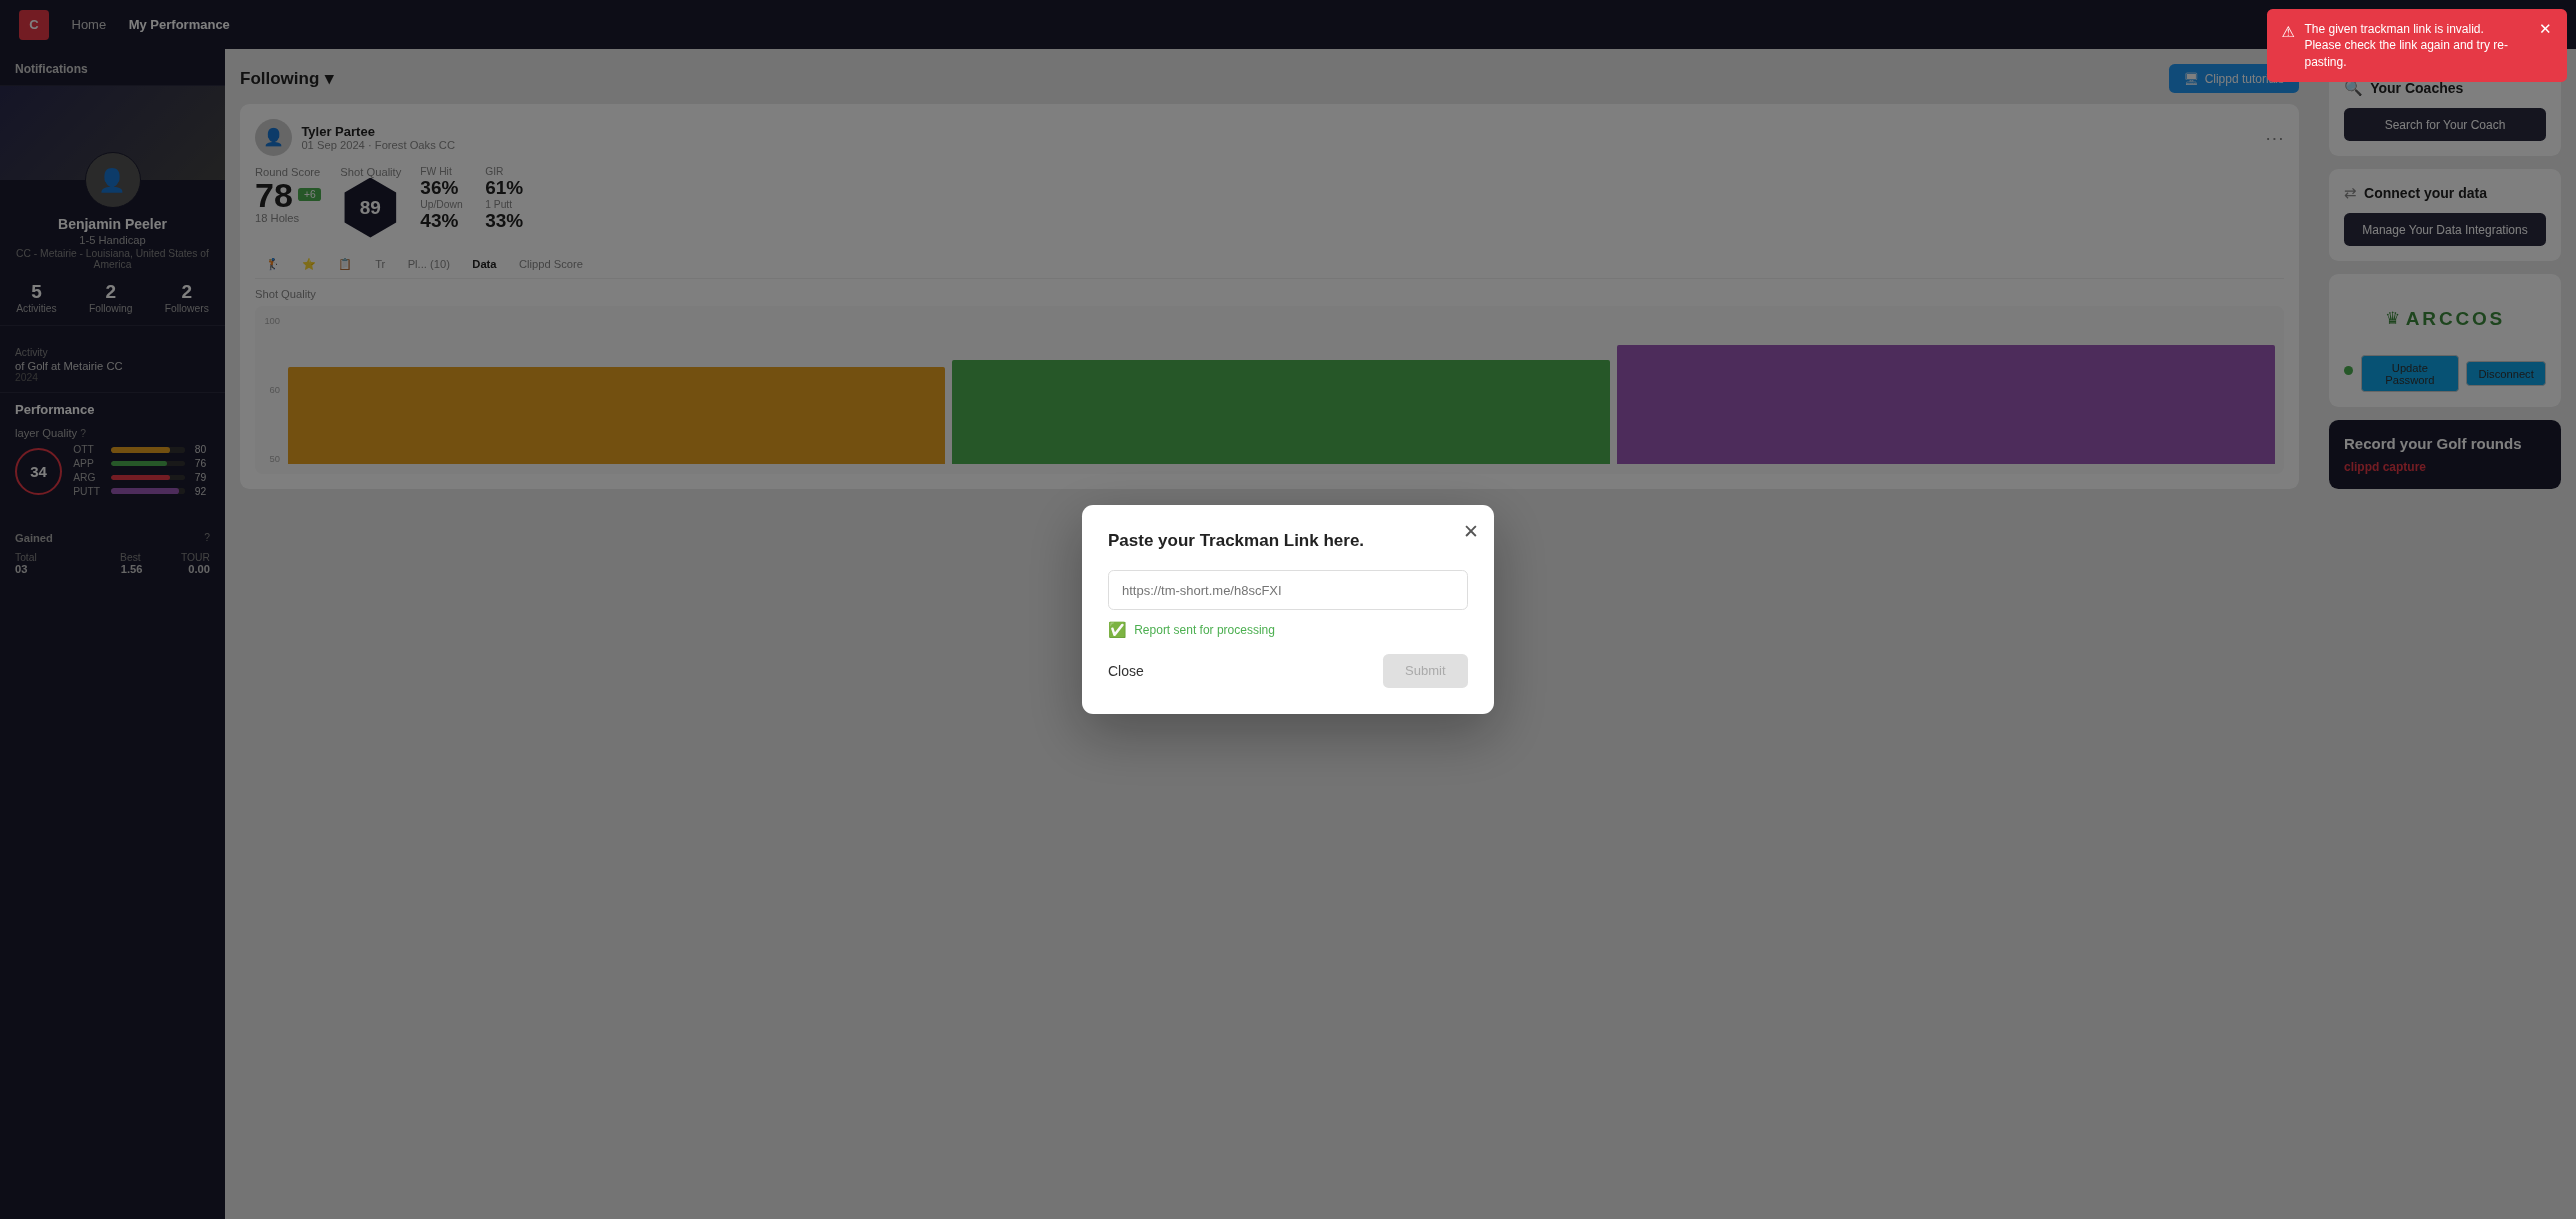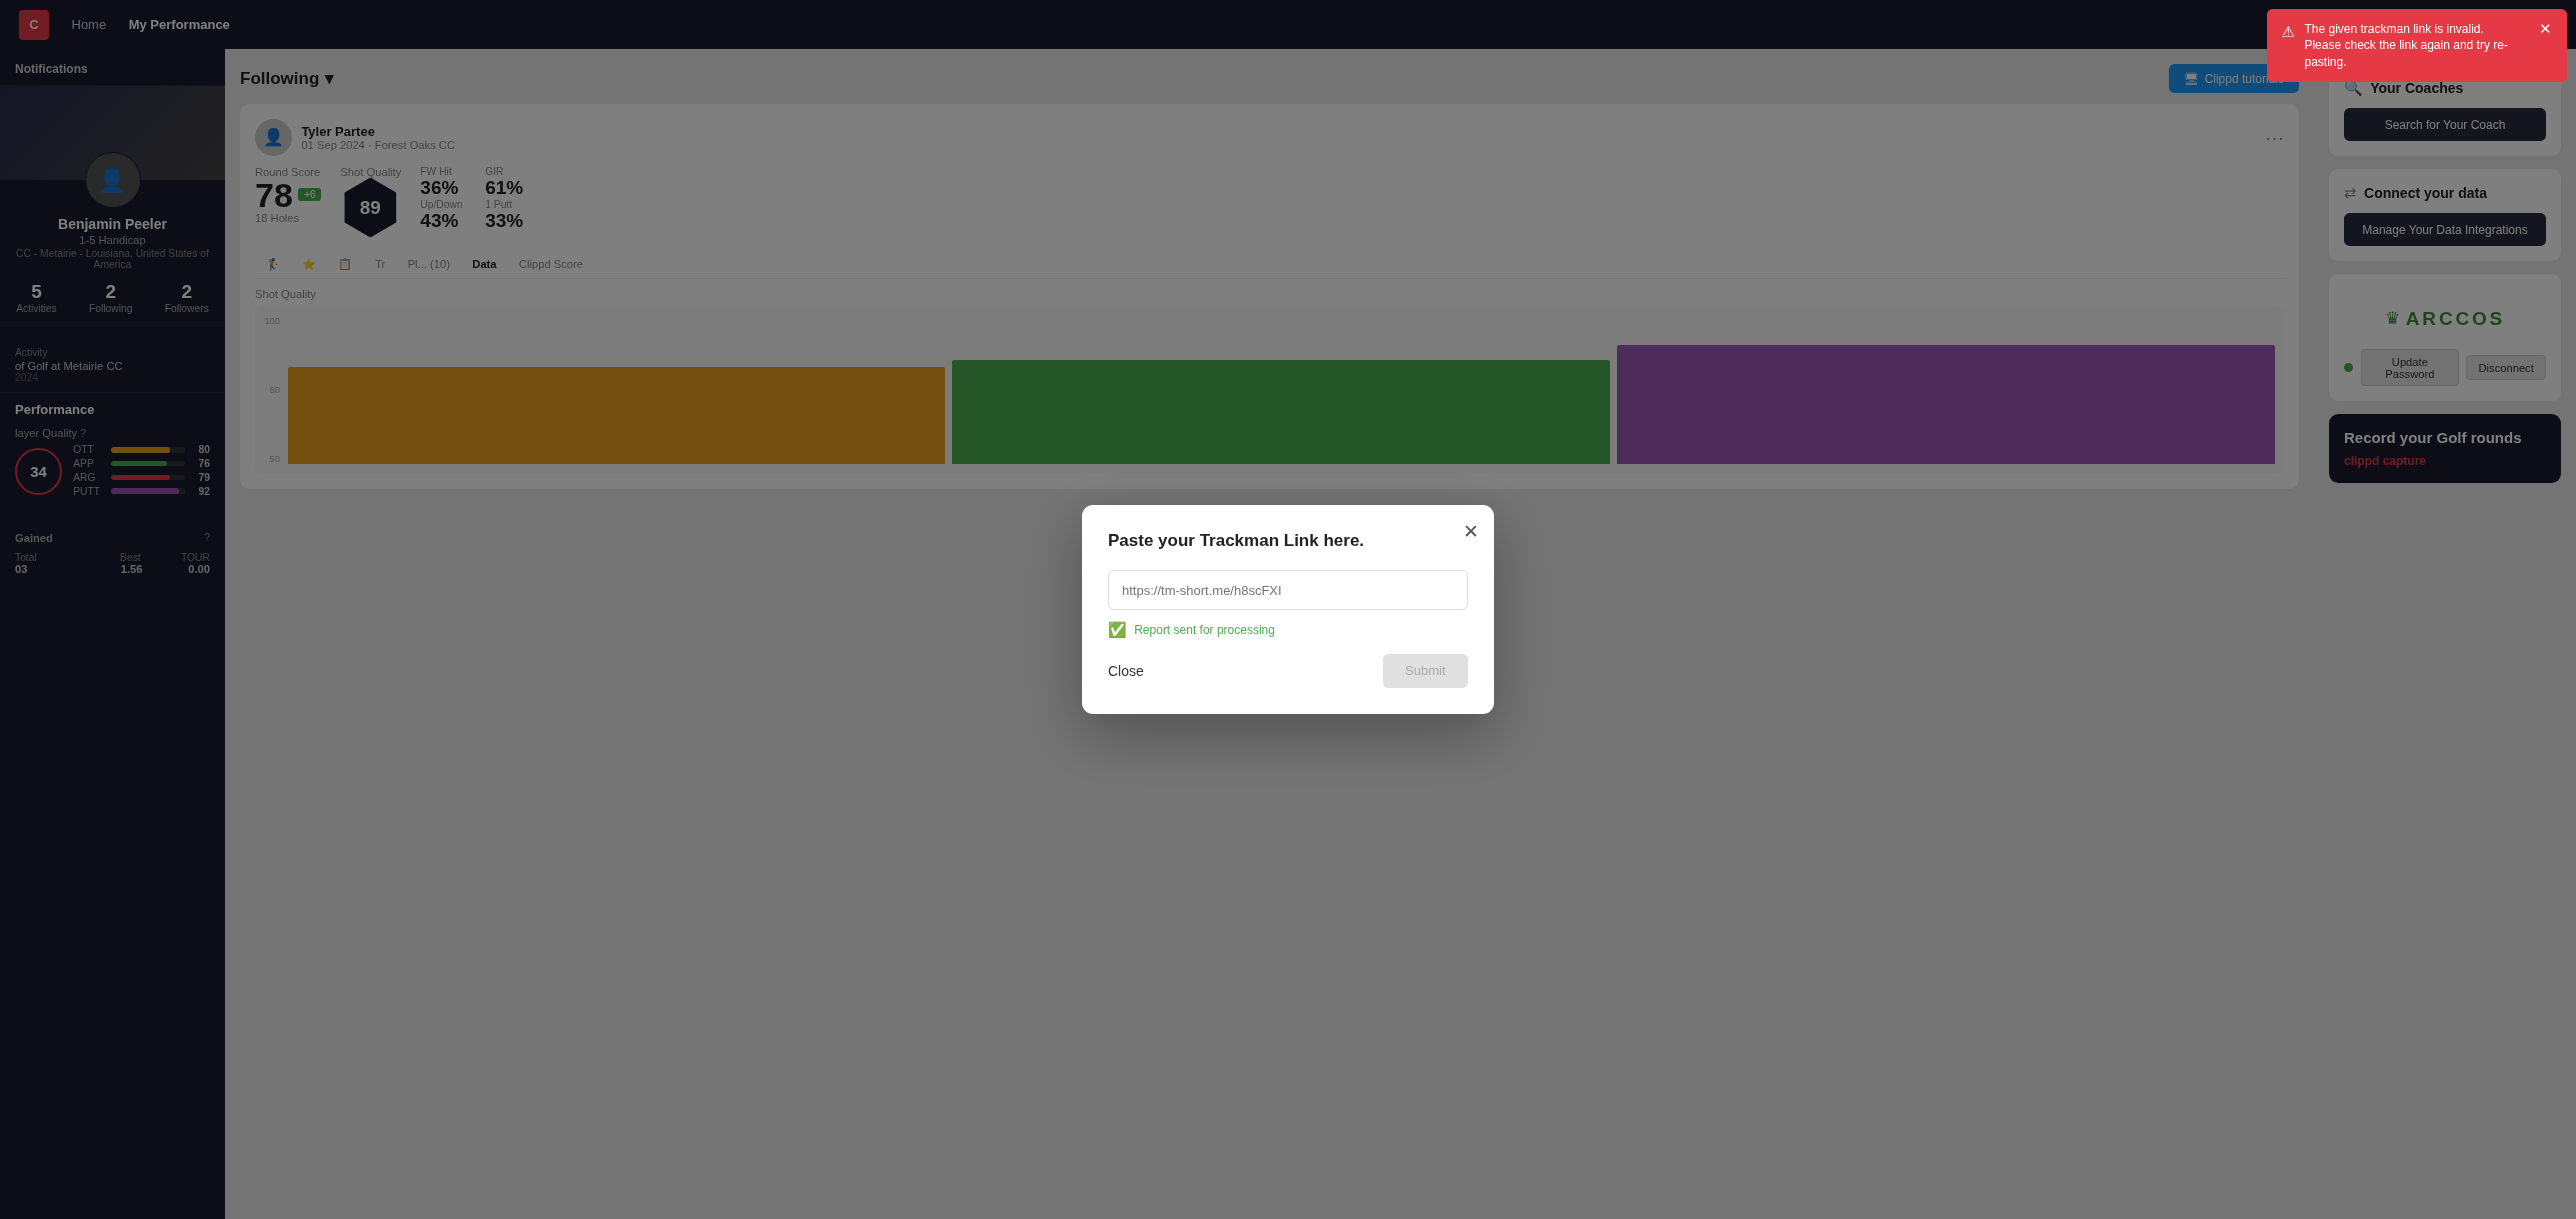--- a/index.html
+++ b/index.html
@@ -68,21 +68,21 @@
     .perf-row { display: flex; align-items: center; margin-bottom: 7.5px; }
     .bar-list { flex: 1; }
     .bar-item { display: flex; align-items: center; margin-bottom: 2.8px; font-size: 10.3px; color: #aaa; }
     .bar-label { width: 32px; }
     .bar-track { flex: 1; height: 5.6px; background: #333; border-radius: 2.8px; margin: 0 5.6px; overflow: hidden; }
     .bar-fill { height: 100%; border-radius: 2.8px; }
     .bar-ott { background: #e6a020; }
     .bar-app { background: #4caf50; }
     .bar-arg { background: #e63946; }
     .bar-putt { background: #9b59b6; }
-    .bar-value { width: 19px; text-align: right; font-size: 10.3px; color: #ccc; font-weight: bold; }
+    .bar-value { width: 19px; text-align: center; font-size: 10.3px; color: #ccc; }
 
     
     .gained-section { padding: 0 15px 9.4px; }
     .gained-header { display: flex; justify-content: space-between; margin-bottom: 7.5px; margin-top: 16px; }
     .gained-title { font-size: 11.2px; color: #aaa; font-weight: 600; }
     .gained-cols { display: flex; gap: 13px; font-size: 10.3px; color: #888; margin-bottom: 0; }
     .gained-col { flex: 1; text-align: right; }
     .gained-col:first-child { text-align: left; }
     .gained-row-data { display: flex; gap: 7.5px; font-size: 11.2px; color: #ccc; }
     .gained-val { flex: 1; text-align: right; font-weight: 600; }
@@ -145,21 +145,21 @@
     .right-card-icon { font-size: 15px; color: #888; }
     .search-coach-btn { width: 100%; background: #2a2a3e; color: #fff; border: none; border-radius: 5.6px; padding: 9.4px; font-size: 12px; cursor: pointer; }
     .connect-data-btn { width: 100%; background: #2a2a3e; color: #fff; border: none; border-radius: 5.6px; padding: 9.4px; font-size: 12px; cursor: pointer; }
 
     
     .arccos-logo { display: flex; align-items: center; justify-content: center; padding: 19px; }
     .arccos-text { font-size: 19px; font-weight: 700; color: #3d8b3d; letter-spacing: 2.8px; }
     .arccos-crown { font-size: 17px; color: #3d8b3d; margin-right: 5.6px; }
     .arccos-actions { display: flex; gap: 7.5px; align-items: center; }
     .arccos-status { width: 9.4px; height: 9.4px; border-radius: 50%; background: #4caf50; flex-shrink: 0; }
-    .arccos-btn { padding: 5.6px 11.2px; font-size: 11.2px; border-radius: 3.7px; cursor: pointer; border: 0.9px solid #ccc; background: #e5e5e5; color: #333; }
+    .arccos-btn { padding: 5.6px 11.2px; font-size: 11.2px; border-radius: 3.7px; cursor: pointer; border: 0.9px solid #ccc; background: #0ea5e9; color: #333; margin-top: 6px; }
 
     
     .capture-card { background: #1a1a2e; border-radius: 9.4px; overflow: hidden; margin-bottom: 18px; }
     .capture-inner { padding: 15px; display: flex; flex-direction: column; gap: 7.5px; }
     .capture-title { font-size: 15px; font-weight: 700; color: #fff; }
     .capture-logo { font-size: 12px; color: #e63946; font-weight: 700; }
 
     
     .modal-overlay {
       position: fixed; top: 0; left: 0; right: 0; bottom: 0;

